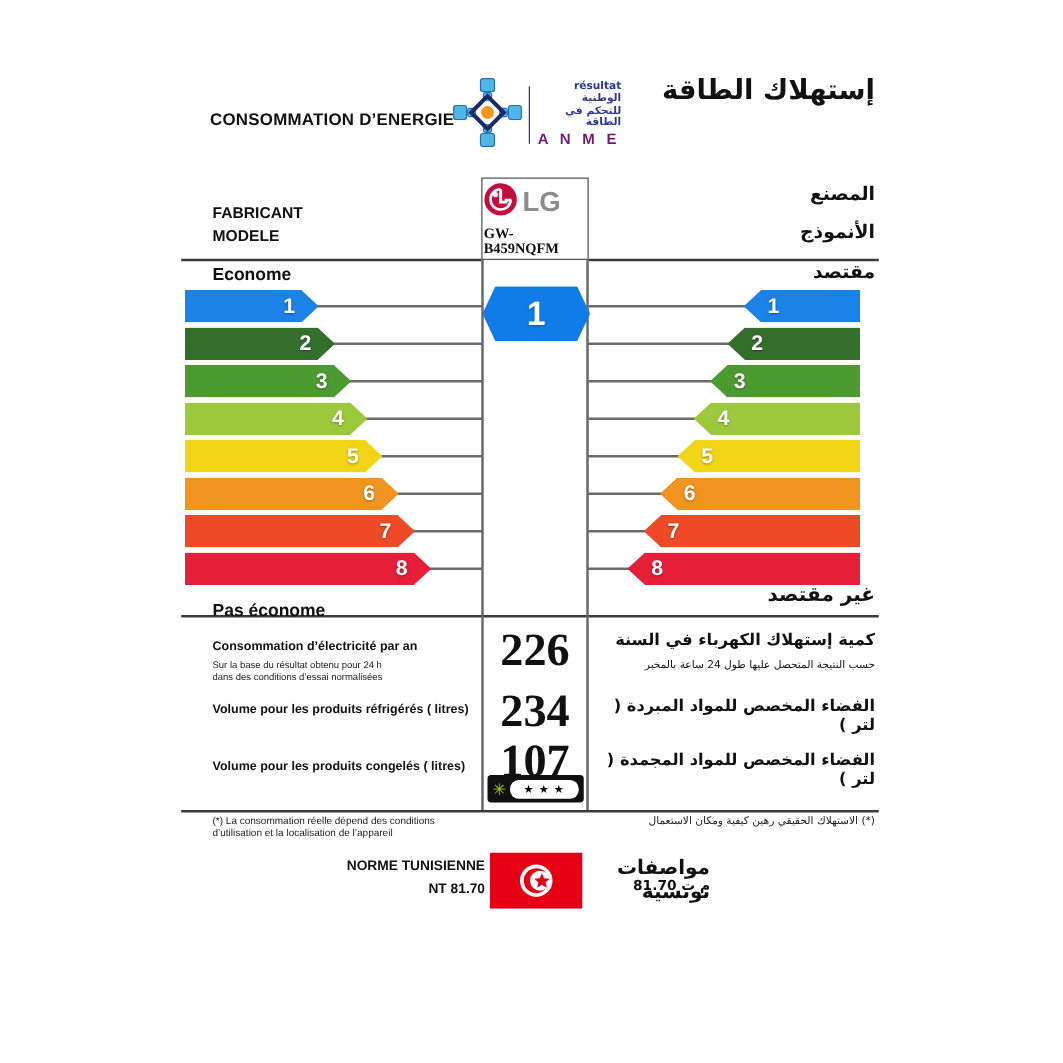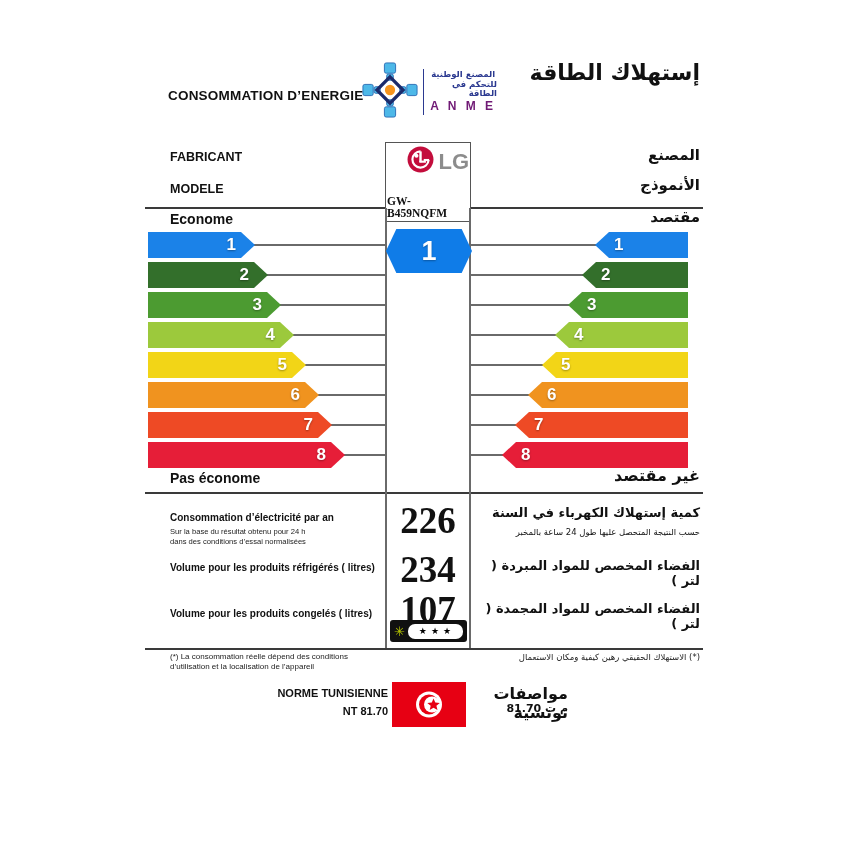--- a/index.html
+++ b/index.html
@@ -17,31 +17,31 @@
   .title-ar{right:150px;top:60px;font-size:22px;font-weight:bold;text-align:right;width:200px;}
   .anme{left:362px;top:62px;width:135px;height:60px;display:flex;align-items:center;gap:5px;}
   .anme-divider{width:1.5px;height:46px;background:#2b3990;}
   .anme-text{display:flex;flex-direction:column;align-items:center;line-height:1.15;}
   .anme-ar{font-size:8.5px;font-weight:bold;color:#2b3990;}
   .anme-acronym{font-size:12px;font-weight:bold;color:#701a75;letter-spacing:3px;margin-top:1px;}
 
   
   .lbl-fr{left:170px;font-size:12.5px;font-weight:bold;}
   .lbl-ar{right:150px;font-size:15px;font-weight:bold;text-align:right;width:160px;}
-  .lg-box{left:385px;top:142px;width:86px;height:80px;border:1.5px solid #555;background:#fff;
-          display:flex;flex-direction:column;align-items:flex-end;justify-content:space-between;
+  .lg-box{left:385px;top:142px;width:86px;height:66px;border:1.5px solid #555;background:#fff;
+          display:flex;flex-direction:column;align-items:flex-start;justify-content:space-between;
           box-sizing:border-box;padding:3px 1px 2px 1px;}
   .lg-row{display:flex;align-items:center;gap:4px;}
   .lg-letters{font-size:22px;font-weight:800;color:#8c8c8c;letter-spacing:0;}
   .lg-model{font-family:"Liberation Serif",serif;font-size:11.5px;font-weight:bold;letter-spacing:0;}
 
   
   .econome{left:170px;top:211px;font-size:14px;font-weight:bold;}
   .econome-ar{right:150px;top:208px;font-size:15px;font-weight:bold;text-align:right;width:120px;}
-  .pas-econome{left:170px;top:470px;font-size:14px;font-weight:bold;}
+  .pas-econome{left:170px;top:480px;font-size:14px;font-weight:bold;}
   .pas-econome-ar{right:150px;top:466px;font-size:16px;font-weight:bold;text-align:right;width:140px;}
   .arrow{position:absolute;height:26px;line-height:26px;color:#fff;font-weight:bold;font-size:17px;}
   .arrow-left{clip-path:polygon(0 0,calc(100% - 14px) 0,100% 50%,calc(100% - 14px) 100%,0 100%);
               text-align:right;padding-right:19px;box-sizing:border-box;
               text-shadow:0 1px 2px rgba(0,0,0,.35);}
   .arrow-right{clip-path:polygon(14px 0,100% 0,100% 100%,14px 100%,0 50%);
                text-align:left;padding-left:19px;box-sizing:border-box;
                text-shadow:0 1px 2px rgba(0,0,0,.35);}
   .connector{position:absolute;height:2px;background:#6a6a6a;}
   .badge{left:386px;top:229px;width:86px;height:44px;
@@ -92,29 +92,29 @@
           <rect x="26" y="53" width="13" height="14" rx="3"></rect>
           <rect x="96" y="48" width="22" height="24" rx="4"></rect>
           <rect x="81" y="53" width="13" height="14" rx="3"></rect>
         </g>
         <polygon points="60,32 88,60 60,88 32,60" fill="none" stroke="#1b2a6b" stroke-width="7"></polygon>
         <circle cx="60" cy="60" r="11" fill="#f7941d"></circle>
       </svg>
     </span>
     <span class="anme-divider"></span>
     <span class="anme-text">
-      <span class="anme-ar ar">المصنع الوطنية</span>
+      <span class="anme-ar ar">résultat الوطنية</span>
       <span class="anme-ar ar">للتحكم في الطاقة</span>
       <span class="anme-acronym">A N M E</span>
     </span>
   </div>
 
   <div class="abs title-ar ar">إستهلاك الطاقة</div>
 
-  <div class="abs lbl-fr" style="top:150px;text-align:right;">FABRICANT</div>
+  <div class="abs lbl-fr" style="top:163px;text-align:right;">FABRICANT</div>
   <div class="abs lbl-ar ar" style="top:146px;">المصنع</div>
   <div class="abs lbl-fr" style="top:182px;">MODELE</div>
   <div class="abs lbl-ar ar" style="top:176px;">الأنموذج</div>
 
   <div class="abs lg-box">
     <div class="lg-row">
       <span>
         <svg width="27" height="27" viewBox="0 0 100 100">
           <circle cx="50" cy="50" r="48" fill="#c30d3c"></circle>
           <circle cx="35" cy="36" r="7.5" fill="#fff"></circle>

